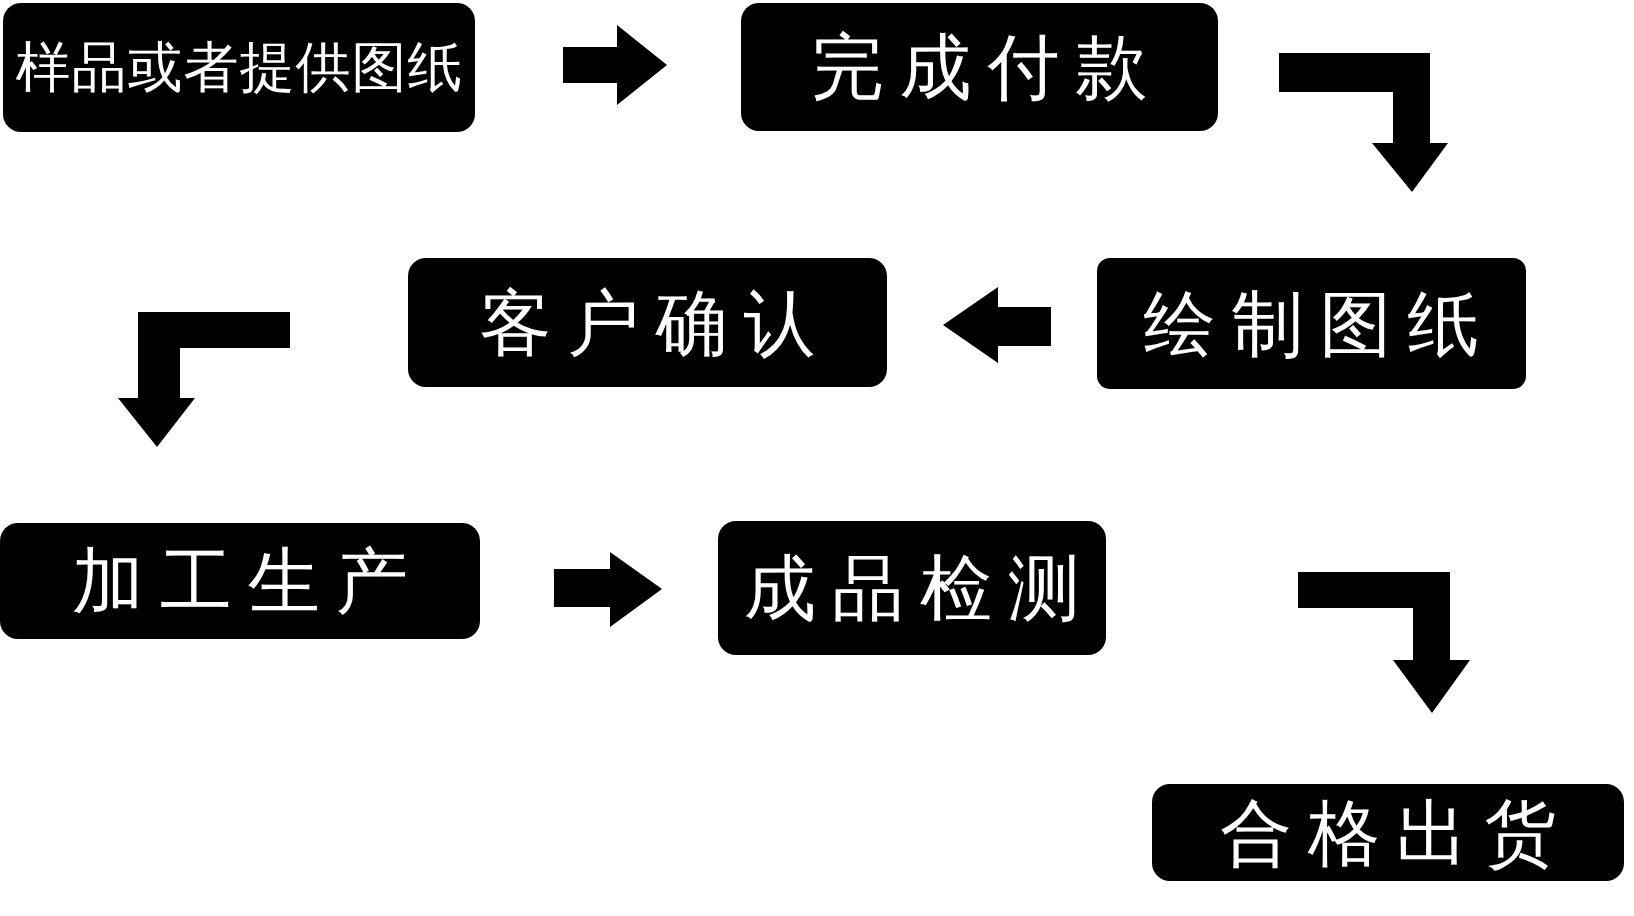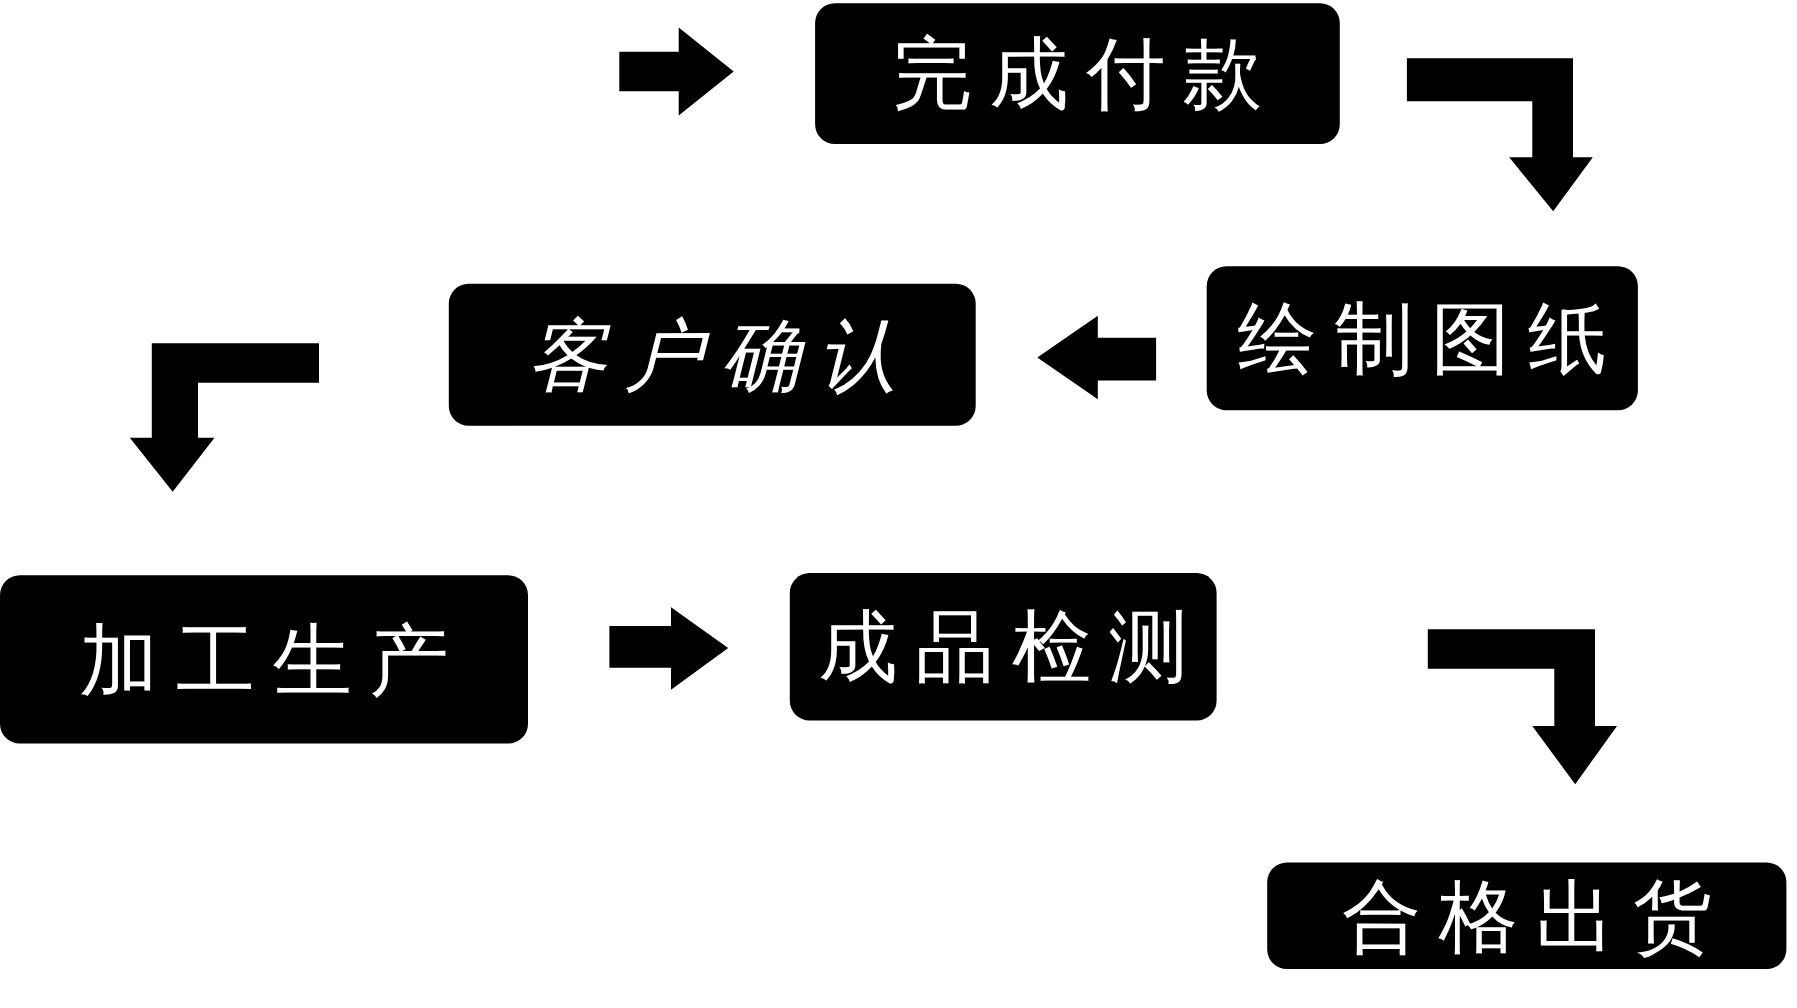--- a/index.html
+++ b/index.html
@@ -45,23 +45,23 @@
     line-height: 1;
   }
   .node-label.tight {
     font-size: 55px;
     letter-spacing: 1px;
     padding-left: 1px;
   }
   
   .node-sample     { left: 3px;    top: 3px;   width: 472px; height: 129px; }
   .node-payment    { left: 741px;  top: 3px;   width: 477px; height: 128px; }
-  .node-confirm    { left: 408px;  top: 258px; width: 479px; height: 129px; font-style: italic; }
-  .node-draw       { left: 1097px; top: 242px; width: 392px; height: 131px; }
-  .node-produce    { left: 0px;    top: 523px; width: 480px; height: 153px; }
+  .node-confirm    { left: 408px;  top: 258px; width: 479px; height: 129px; }
+  .node-draw       { left: 1097px; top: 258px; width: 429px; height: 131px; border-radius: 13px; }
+  .node-produce    { left: 0px;    top: 523px; width: 480px; height: 116px; }
   .node-inspect    { left: 718px;  top: 521px; width: 388px; height: 134px; }
   .node-ship       { left: 1152px; top: 784px; width: 472px; height: 97px; }
 </style>
 </head>
 <body>
 
 <div class="canvas">
 
   <svg class="connector-layer" viewBox="0 0 1634 916" xmlns="http://www.w3.org/2000/svg">
 
@@ -71,20 +71,23 @@
 
     <polygon points="1051,307 998,307 998,287 943,325 998,363 998,346 1051,346"></polygon>
 
     <polygon points="138,312 290,312 290,348 180,348 180,398 195,398 157,447 118,398 138,398"></polygon>
 
     <polygon points="554,569 610,569 610,552 662,589 610,627 610,607 554,607"></polygon>
 
     <polygon points="1298,572 1450,572 1450,660 1470,660 1432,713 1393,660 1413,660 1413,608 1298,608"></polygon>
   </svg>
 
+  <div class="node node-sample">
+    <span class="node-label tight">样品或者提供图纸</span>
+  </div>
 
   <div class="node node-payment">
     <span class="node-label">完成付款</span>
   </div>
 
   <div class="node node-confirm">
     <span class="node-label">客户确认</span>
   </div>
 
   <div class="node node-draw">

